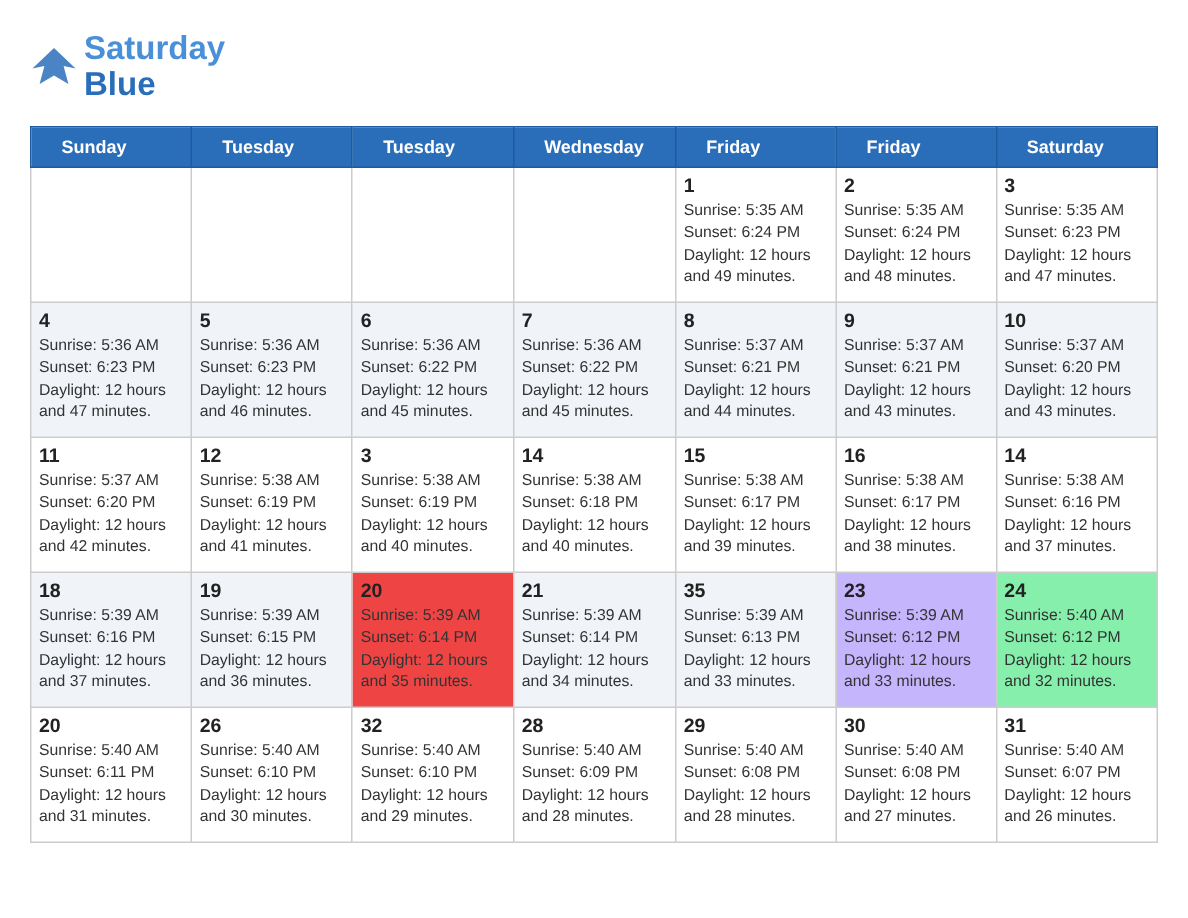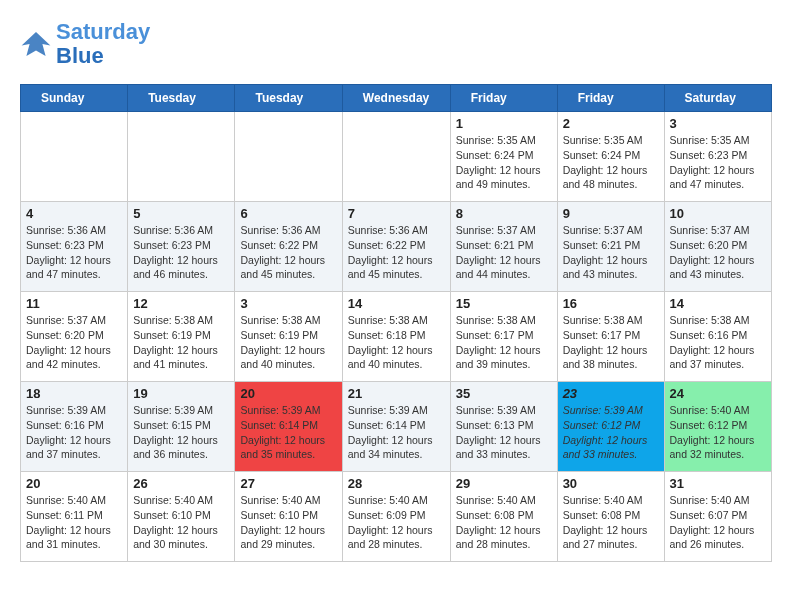--- a/index.html
+++ b/index.html
@@ -279,21 +279,21 @@
 Daylight: 12 hours
 and 34 minutes.</div>
         </td>
         <td style="background: rgb(240, 244, 248);">
           <span class="day-num">35</span>
           <div class="day-info" style="white-space: pre-line;">Sunrise: 5:39 AM
 Sunset: 6:13 PM
 Daylight: 12 hours
 and 33 minutes.</div>
         </td>
-        <td style="background: #0ea5e9; font-style: italic;">
+        <td style="background: #c4b5fd;">
           <span class="day-num">23</span>
           <div class="day-info" style="white-space: pre-line;">Sunrise: 5:39 AM
 Sunset: 6:12 PM
 Daylight: 12 hours
 and 33 minutes.</div>
         </td>
         <td style="background: #86efac;">
           <span class="day-num">24</span>
           <div class="day-info" style="white-space: pre-line;">Sunrise: 5:40 AM
 Sunset: 6:12 PM
@@ -310,21 +310,21 @@
 and 31 minutes.</div>
         </td>
         <td>
           <span class="day-num">26</span>
           <div class="day-info" style="white-space: pre-line;">Sunrise: 5:40 AM
 Sunset: 6:10 PM
 Daylight: 12 hours
 and 30 minutes.</div>
         </td>
         <td>
-          <span class="day-num">27</span>
+          <span class="day-num">32</span>
           <div class="day-info" style="white-space: pre-line;">Sunrise: 5:40 AM
 Sunset: 6:10 PM
 Daylight: 12 hours
 and 29 minutes.</div>
         </td>
         <td>
           <span class="day-num">28</span>
           <div class="day-info" style="white-space: pre-line;">Sunrise: 5:40 AM
 Sunset: 6:09 PM
 Daylight: 12 hours

